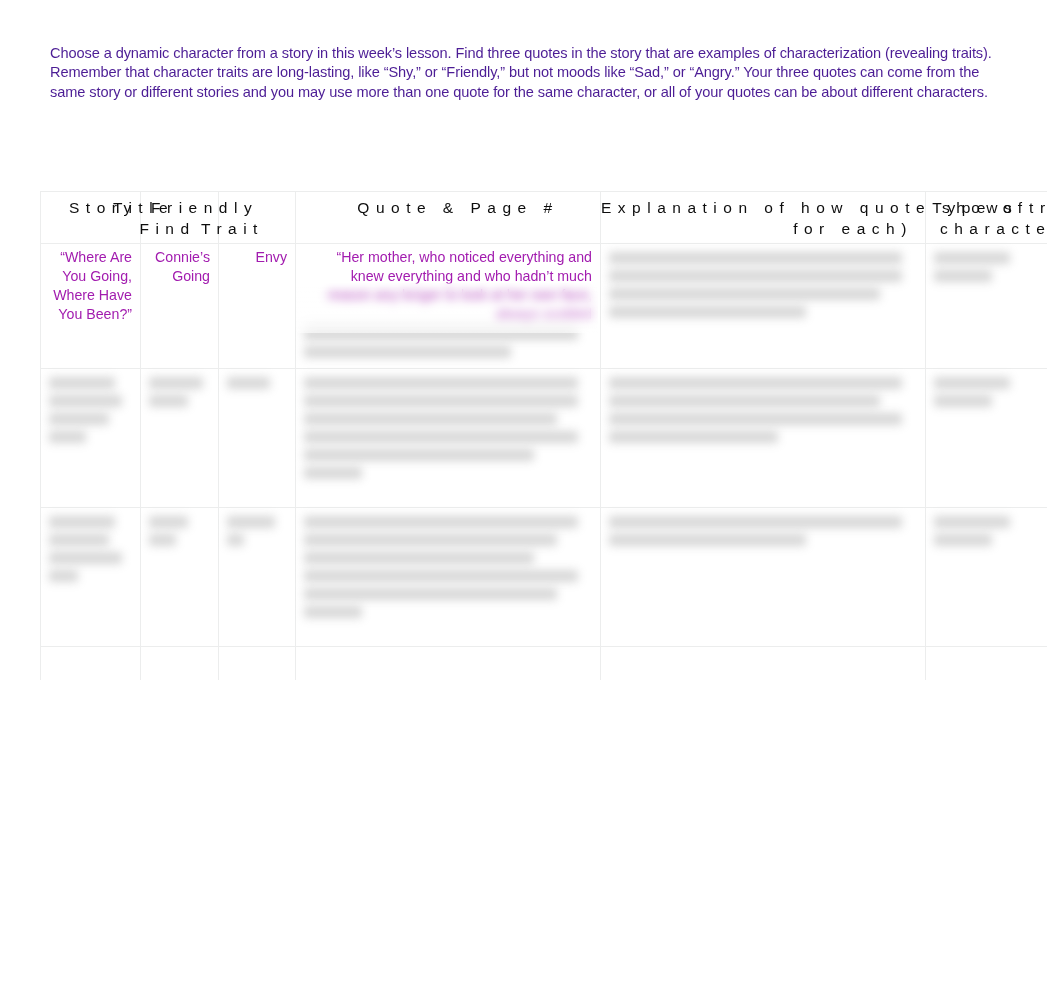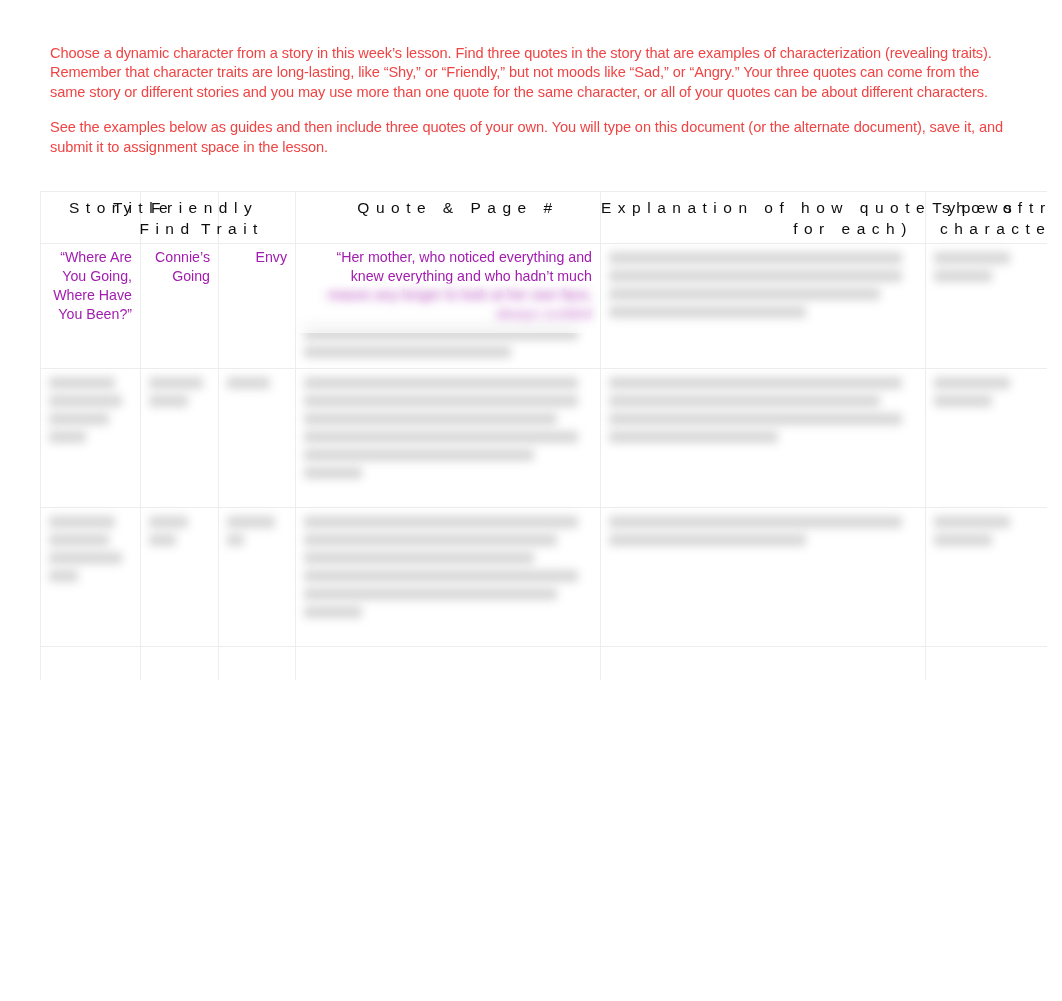--- a/index.html
+++ b/index.html
@@ -31,21 +31,21 @@
     position: absolute;
     left: 50px;
     top: 44px;
     width: 955px;
   }
 
   .intro-para {
     font-family: "Liberation Sans", sans-serif;
     font-size: 14.6px;
     line-height: 19.4px;
-    color: #ef4444;
+    color: #4c1d95;
     margin: 0 0 16px 0;
     text-align: left;
     letter-spacing: -0.1px;
   }
 
   
   .table-wrap {
     position: absolute;
     left: 40px;
     top: 191px;
@@ -150,21 +150,20 @@
   
   #page-sheet { clip-path: inset(0 0 0 0); }
 </style>
 </head>
 <body>
 
 <div id="page-sheet">
 
   <div class="intro-block">
     <p class="intro-para">Choose a dynamic character from a story in this week’s lesson. Find three quotes in the story that are examples of characterization (revealing traits). Remember that character traits are long-lasting, like “Shy,” or “Friendly,” but not moods like “Sad,” or “Angry.” Your three quotes can come from the same story or different stories and you may use more than one quote for the same character, or all of your quotes can be about different characters.</p>
-    <p class="intro-para">See the examples below as guides and then include three quotes of your own. You will type on this document (or the alternate document), save it, and submit it to assignment space in the lesson.</p>
   </div>
 
   <div class="table-wrap">
     <table class="worksheet">
       <colgroup>
         <col class="c-story">
           <col class="c-name">
           <col class="c-trait">
         <col class="c-quote">
           <col class="c-expl">

